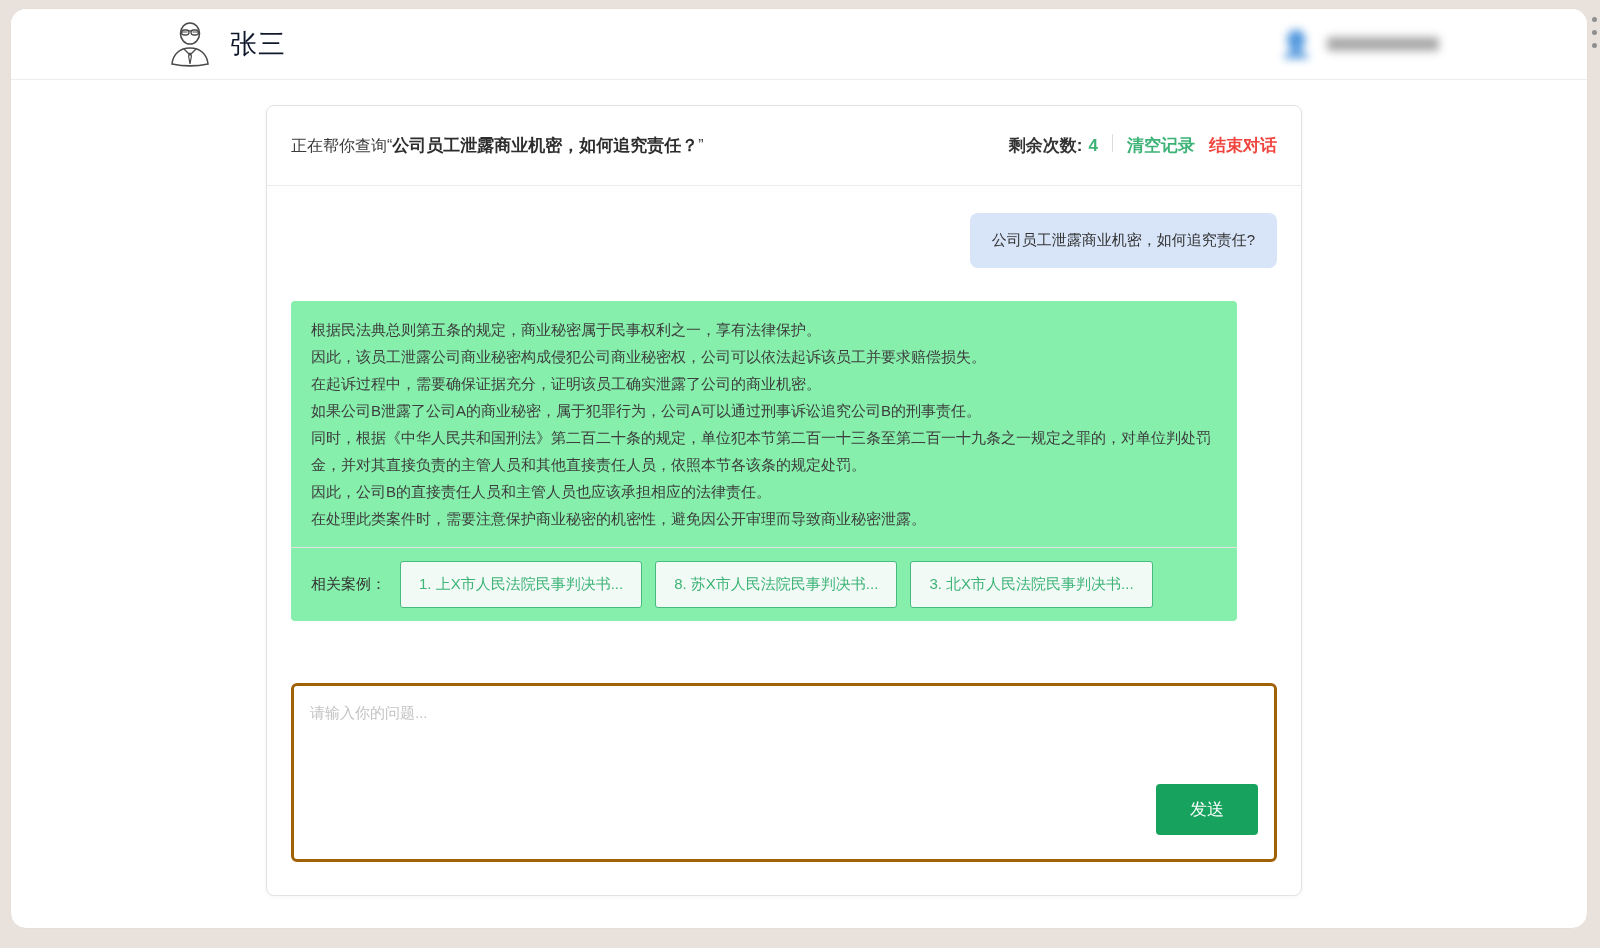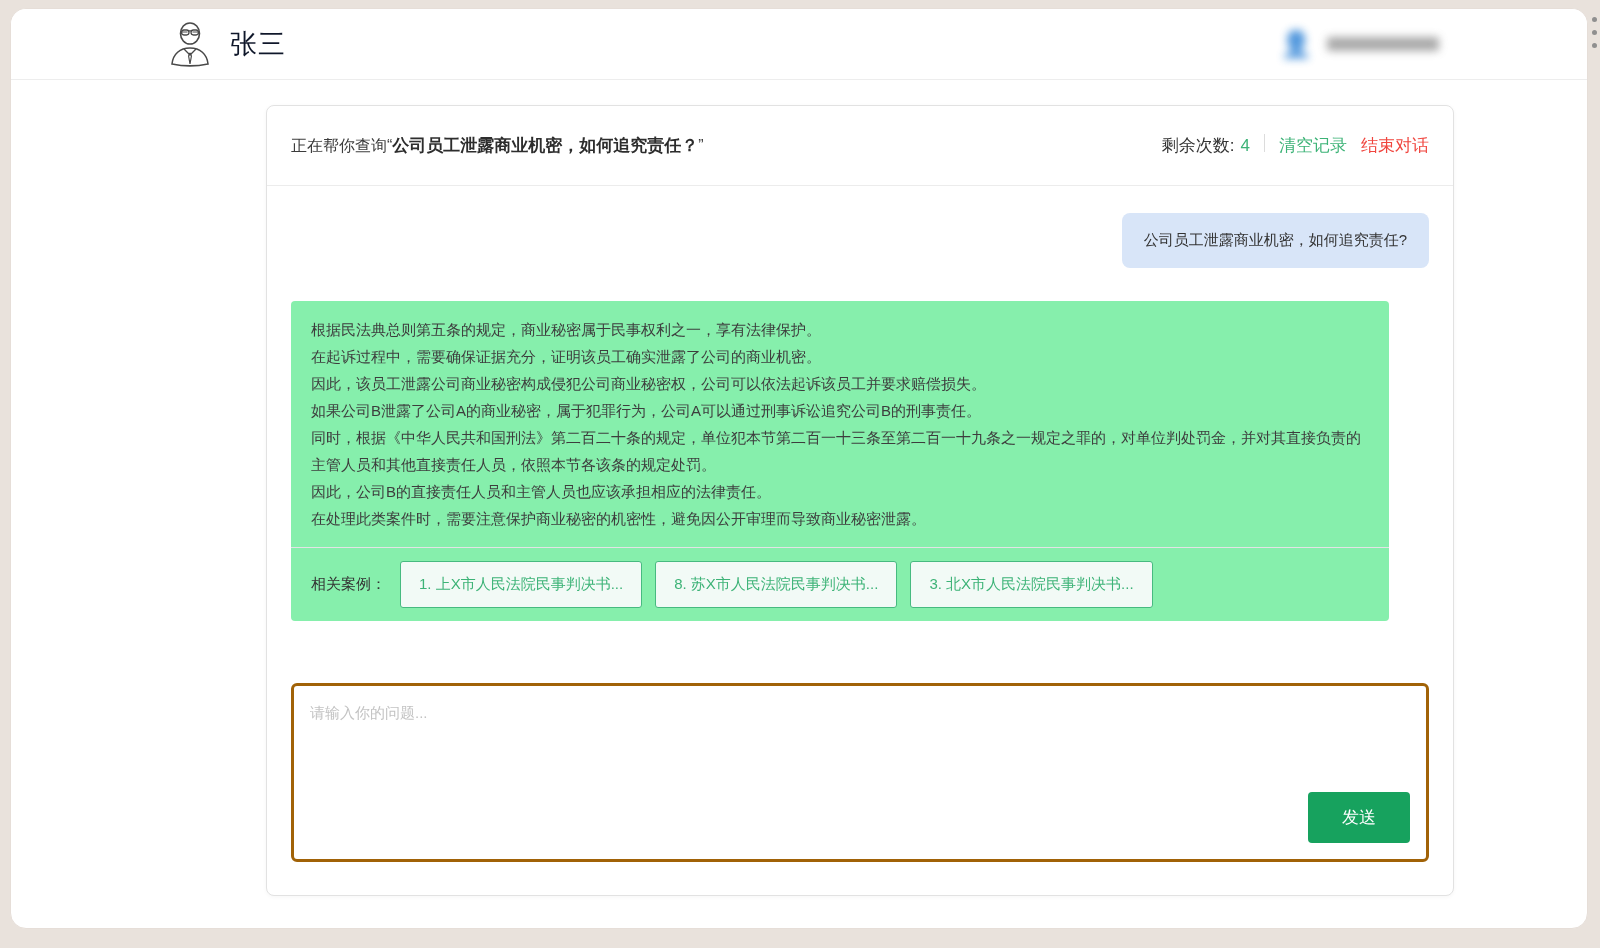--- a/index.html
+++ b/index.html
@@ -30,36 +30,36 @@
   }
   .brand-avatar { width: 48px; height: 46px; }
   .brand-name { margin-left: 16px; font-size: 27px; color: #0f172a; letter-spacing: 1px; }
   .spacer { flex: 1; }
   .account-badge { display: flex; align-items: center; gap: 14px; filter: blur(4px); opacity: .75; }
   .account-badge .person { font-size: 26px; color: #7a7a7a; line-height: 1; }
   .account-badge .redacted-bar { width: 112px; height: 14px; background: #8d8d8d; border-radius: 3px; }
 
   
   .card {
-    width: 1188px;
+    width: 1036px;
     margin: 25px 0 0 255px;
     background: #fff;
     border: 1px solid #e2e2e2;
     border-radius: 8px;
     box-shadow: 0 1px 4px rgba(0,0,0,.04);
   }
   .card-header {
     height: 80px;
     display: flex; align-items: center; justify-content: space-between;
     padding: 0 24px;
     border-bottom: 1px solid #ececec;
   }
   .card-title { font-size: 16px; color: #3c3c3c; }
   .card-title b { font-size: 17px; font-weight: 700; color: #2d2d2d; }
-  .header-actions { display: flex; align-items: flex-start; gap: 14px; font-size: 17px; font-weight: 400; }
+  .header-actions { display: flex; align-items: flex-start; gap: 14px; font-size: 17px; font-weight: 700; }
   .remaining { color: #333; }
   .remaining .count { color: #3db377; margin-left: 6px; }
   .v-divider { width: 1px; height: 18px; background: #dcdcdc; }
   .clear-link { color: #3db377; cursor: pointer; }
   .end-link { color: #f0453e; cursor: pointer; }
 
   .card-body { padding: 0 24px 33px 24px; }
 
   
   .bubble-row { display: flex; justify-content: flex-end; margin-top: 27px; }
@@ -107,21 +107,21 @@
   .composer textarea {
     width: 100%; height: 100%;
     border: none; outline: none; resize: none;
     background: transparent;
     padding: 18px 16px;
     font-size: 15px; color: #333;
     font-family: inherit;
   }
   .composer textarea::placeholder { color: #c3c3c3; }
   .send-btn {
-    position: absolute; right: 16px; bottom: 16px;
+    position: absolute; right: 16px; bottom: 24px;
     width: 102px; height: 51px;
     background: #17a25e;
     color: #fff;
     border: none; border-radius: 4px;
     font-size: 17px;
     cursor: pointer;
     font-family: inherit;
   }
 </style>
 </head>
@@ -166,22 +166,22 @@
 
     <div class="card-body">
 
       <div class="bubble-row">
         <div class="user-bubble">公司员工泄露商业机密，如何追究责任?</div>
       </div>
 
       <div class="answer-panel">
         <div class="answer-text">
             <div class="line">根据民法典总则第五条的规定，商业秘密属于民事权利之一，享有法律保护。</div>
+            <div class="line">因此，该员工泄露公司商业秘密构成侵犯公司商业秘密权，公司可以依法起诉该员工并要求赔偿损失。</div>
             <div class="line">在起诉过程中，需要确保证据充分，证明该员工确实泄露了公司的商业机密。</div>
-            <div class="line">因此，该员工泄露公司商业秘密构成侵犯公司商业秘密权，公司可以依法起诉该员工并要求赔偿损失。</div>
             <div class="line">如果公司B泄露了公司A的商业秘密，属于犯罪行为，公司A可以通过刑事诉讼追究公司B的刑事责任。</div>
             <div class="line">同时，根据《中华人民共和国刑法》第二百二十条的规定，单位犯本节第二百一十三条至第二百一十九条之一规定之罪的，对单位判处罚金，并对其直接负责的主管人员和其他直接责任人员，依照本节各该条的规定处罚。</div>
             <div class="line">因此，公司B的直接责任人员和主管人员也应该承担相应的法律责任。</div>
             <div class="line">在处理此类案件时，需要注意保护商业秘密的机密性，避免因公开审理而导致商业秘密泄露。</div>
           </div>
         <div class="panel-divider"></div>
         <div class="cases-row">
           <span class="cases-label">相关案例：</span>
           <span style="display:flex;">
               <button class="case-btn">1. 上X市人民法院民事判决书...</button>

